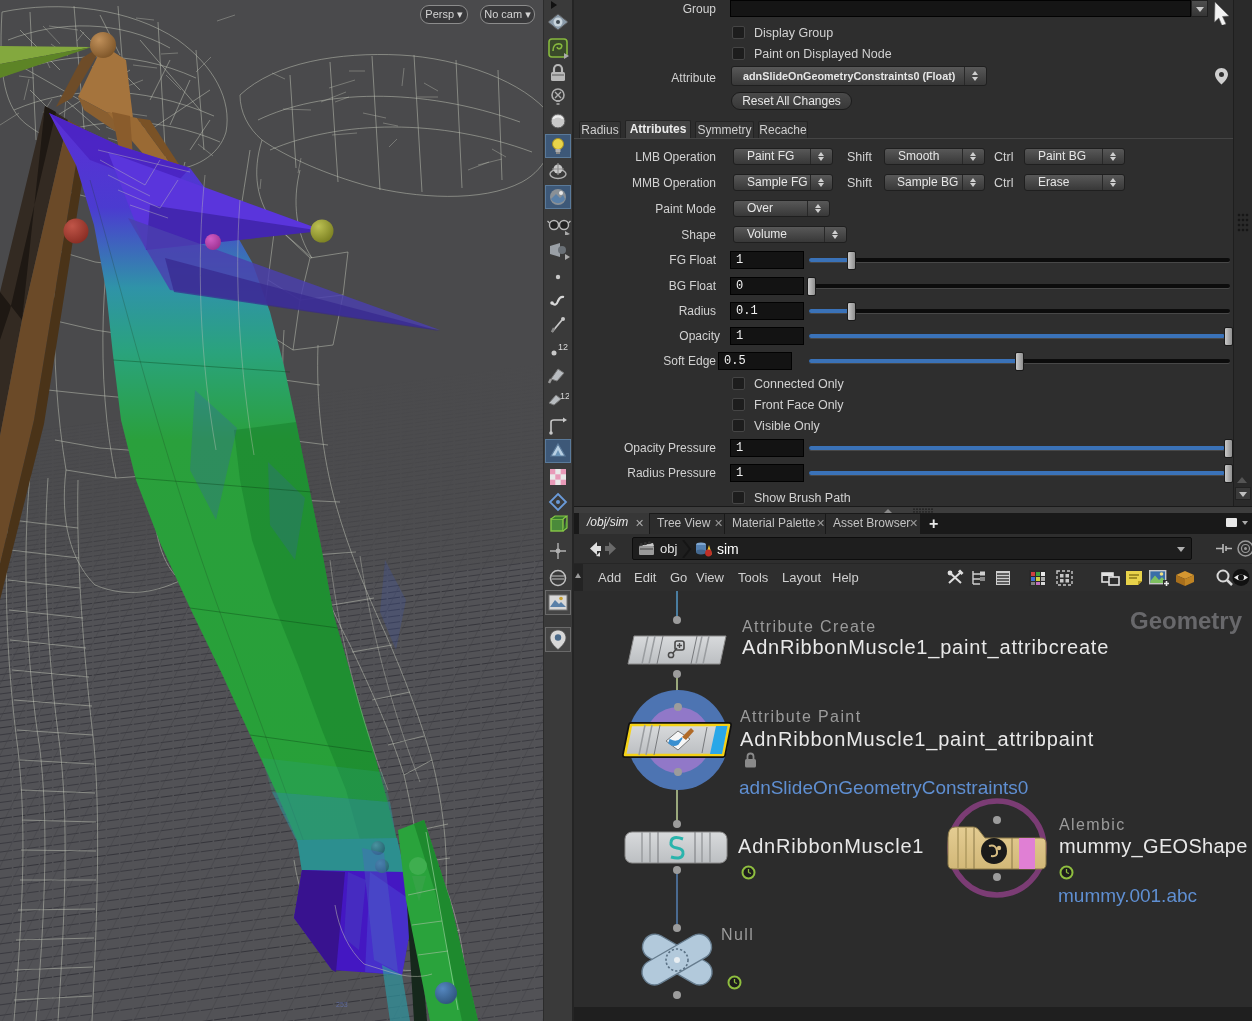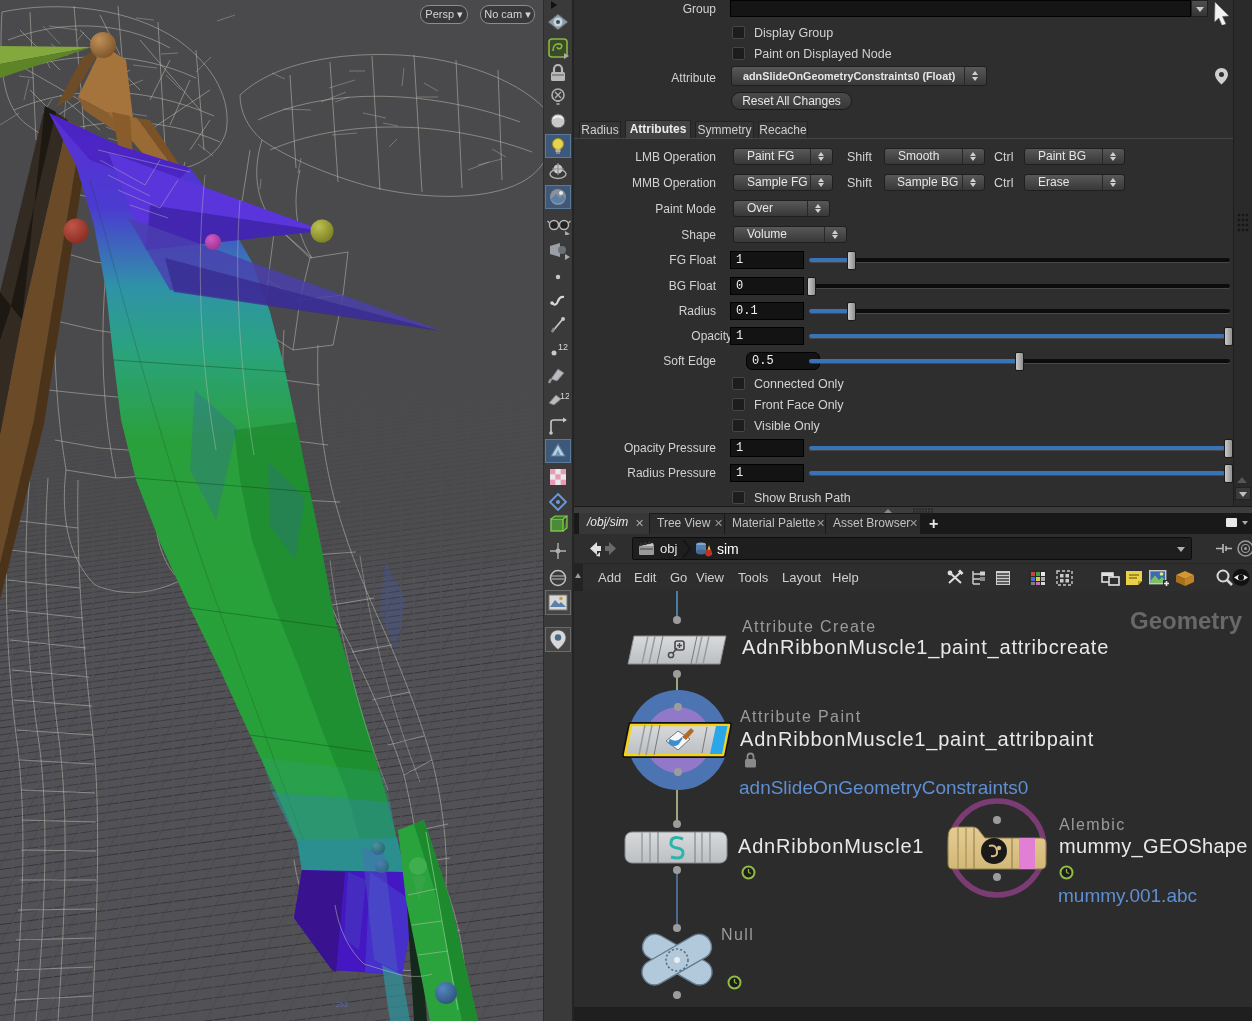--- a/index.html
+++ b/index.html
@@ -530,27 +530,27 @@
       <div class="hdl" style="left:273px;top:251px;"></div>
   <div class="lab" style="left:0;top:278px;width:142px;">BG Float</div>
   <div class="field" style="left:156px;top:277px;">0</div>
   <div class="track" style="left:235px;top:284px;width:421px;"></div>
       <div class="hdl" style="left:233px;top:277px;"></div>
   <div class="lab" style="left:0;top:303px;width:142px;">Radius</div>
   <div class="field" style="left:156px;top:302px;">0.1</div>
   <div class="track" style="left:235px;top:309px;width:421px;"></div>
       <div class="blue" style="left:235px;top:309px;width:43px;"></div>
       <div class="hdl" style="left:273px;top:302px;"></div>
-  <div class="lab" style="left:16px;top:328px;width:142px;">Opacity</div>
+  <div class="lab" style="left:4px;top:328px;width:142px;">Opacity</div>
   <div class="field" style="left:156px;top:327px;">1</div>
   <div class="track" style="left:235px;top:334px;width:421px;"></div>
       <div class="blue" style="left:235px;top:334px;width:416px;"></div>
       <div class="hdl" style="left:650px;top:327px;"></div>
   <div class="lab" style="left:0;top:353px;width:142px;">Soft Edge</div>
-  <div class="field" style="left:172px;top:352px;border-radius:6px;">0.5</div>
+  <div class="field" style="left:144px;top:352px;">0.5</div>
   <div class="track" style="left:235px;top:359px;width:421px;"></div>
       <div class="blue" style="left:235px;top:359px;width:211px;"></div>
       <div class="hdl" style="left:441px;top:352px;"></div>
 
   <div class="cb" style="left:158px;top:377px;"></div>
       <div class="cbl" style="left:180px;top:377px;">Connected Only</div>
   <div class="cb" style="left:158px;top:398px;"></div>
       <div class="cbl" style="left:180px;top:398px;">Front Face Only</div>
   <div class="cb" style="left:158px;top:419px;"></div>
       <div class="cbl" style="left:180px;top:419px;">Visible Only</div>

